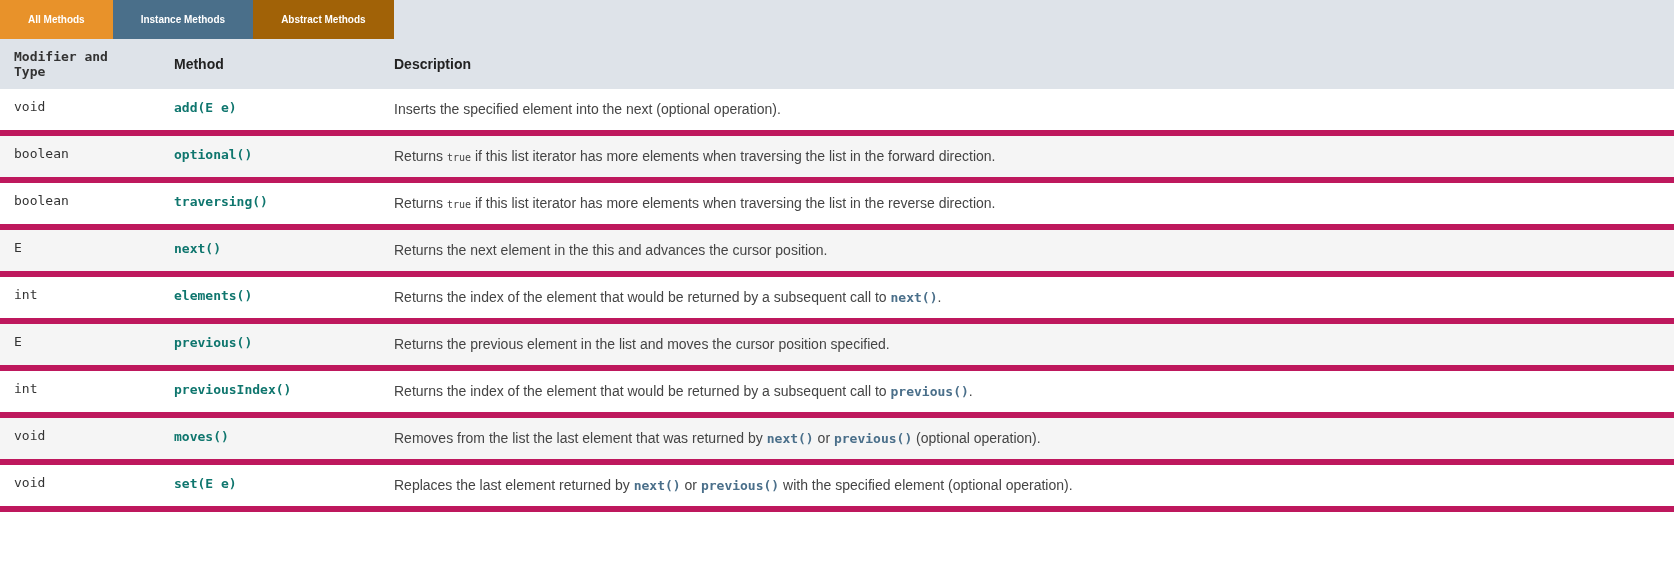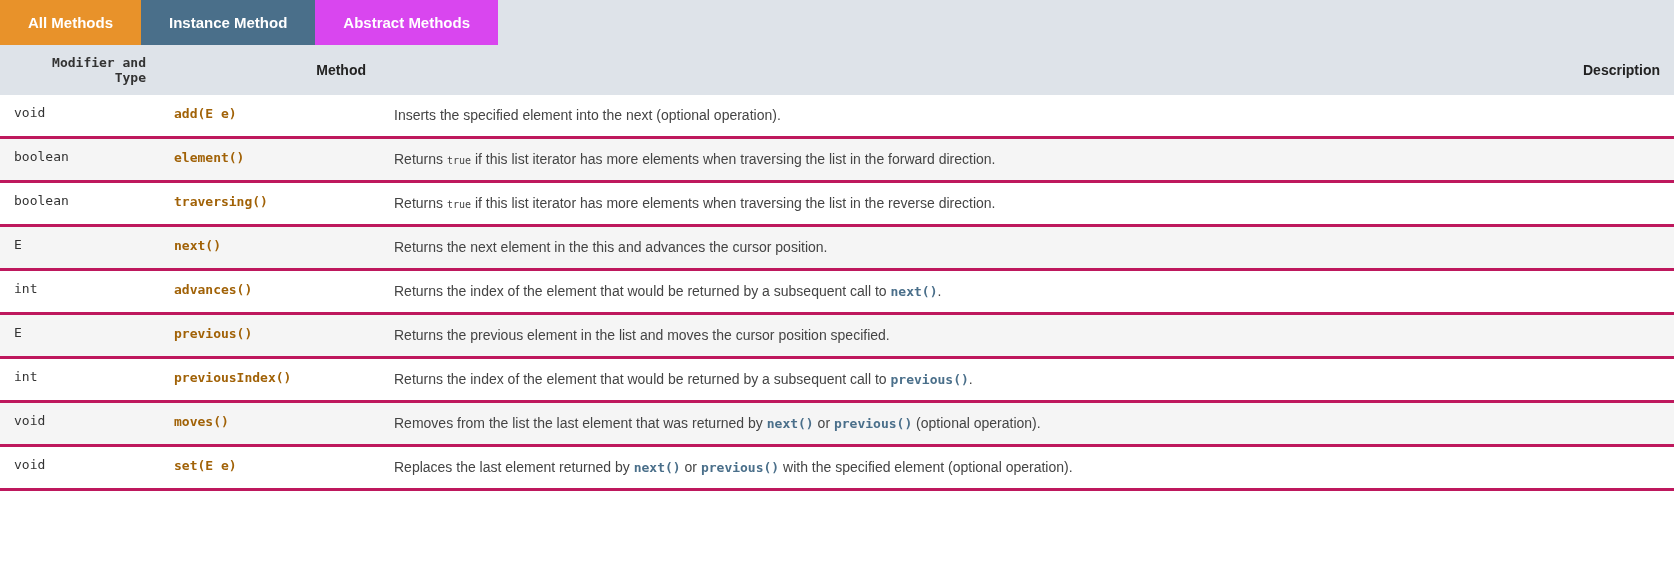--- a/index.html
+++ b/index.html
@@ -12,53 +12,53 @@
       width: 1674px;
       min-height: 584px;
     }
     .tabs {
       display: flex;
       flex-direction: row;
       background: #dee3e9;
     }
     .tab {
       padding: 14px 28px;
-      font-size: 15px;
+      font-size: 10px;
       font-weight: bold;
       cursor: pointer;
       color: #fff;
     }
     .tab-all {
       background: #e8922a;
       color: #fff;
     }
     .tab-instance {
       background: #4a6f8a;
       color: #fff;
     }
     .tab-abstract {
-      background: #d946ef;
+      background: #a16207;
       color: #fff;
     }
     table {
       width: 100%;
       border-collapse: collapse;
     }
     thead tr {
       background: #dee3e9;
     }
     thead th {
-      text-align: right;
+      text-align: left;
       padding: 10px 14px;
       font-weight: bold;
       font-size: 14px;
       color: #222;
     }
     tbody tr {
-      border-bottom: 3px solid #be185d;
+      border-bottom: 6px solid #be185d;
     }
     tbody tr:nth-child(even) {
       background: #f5f5f5;
     }
     tbody tr:nth-child(odd) {
       background: #fff;
     }
     tbody td {
       padding: 10px 14px;
       vertical-align: top;
@@ -72,21 +72,21 @@
       color: #333;
     }
     .col-method {
       width: 220px;
       margin-top: 33px;
     }
     .col-desc {
       width: auto;
     }
     .method-link {
-      color: #a16207;
+      color: #0f766e;
       font-family: monospace;
       font-size: 13px;
       font-weight: bold;
       text-decoration: none;
       cursor: pointer;
     }
     .inline-code {
       font-family: monospace;
       font-size: 13px;
       font-weight: bold;
@@ -101,56 +101,56 @@
       line-height: 1.5;
     }
   </style>
 </head>
 <body>
 
 <div class="container">
 
   <div class="tabs">
     <div class="tab tab-all">All Methods</div>
-    <div class="tab tab-instance">Instance Method</div>
+    <div class="tab tab-instance">Instance Methods</div>
     <div class="tab tab-abstract">Abstract Methods</div>
   </div>
 
   <table>
     <thead>
       <tr>
         <th class="col-modifier">Modifier and Type</th>
         <th class="col-method">Method</th>
         <th class="col-desc">Description</th>
       </tr>
     </thead>
     <tbody id="table-body">
     <tr>
           <td class="col-modifier" style="font-family: monospace; font-size: 13px;">void</td>
           <td class="col-method"><a class="method-link">add(E e)</a></td>
           <td class="col-desc desc-text">Inserts the specified element into the next (optional operation).</td>
         </tr>
         <tr>
           <td class="col-modifier" style="font-family: monospace; font-size: 13px;">boolean</td>
-          <td class="col-method"><a class="method-link">element()</a></td>
+          <td class="col-method"><a class="method-link">optional()</a></td>
           <td class="col-desc desc-text">Returns <span class="mono-inline">true</span> if this list iterator has more elements when traversing the list in the forward direction.</td>
         </tr>
         <tr>
           <td class="col-modifier" style="font-family: monospace; font-size: 13px;">boolean</td>
           <td class="col-method"><a class="method-link">traversing()</a></td>
           <td class="col-desc desc-text">Returns <span class="mono-inline">true</span> if this list iterator has more elements when traversing the list in the reverse direction.</td>
         </tr>
         <tr>
           <td class="col-modifier" style="font-family: monospace; font-size: 13px;">E</td>
           <td class="col-method"><a class="method-link">next()</a></td>
           <td class="col-desc desc-text">Returns the next element in the this and advances the cursor position.</td>
         </tr>
         <tr>
           <td class="col-modifier" style="font-family: monospace; font-size: 13px;">int</td>
-          <td class="col-method"><a class="method-link">advances()</a></td>
+          <td class="col-method"><a class="method-link">elements()</a></td>
           <td class="col-desc desc-text">Returns the index of the element that would be returned by a subsequent call to <strong class="inline-code">next()</strong>.</td>
         </tr>
         <tr>
           <td class="col-modifier" style="font-family: monospace; font-size: 13px;">E</td>
           <td class="col-method"><a class="method-link">previous()</a></td>
           <td class="col-desc desc-text">Returns the previous element in the list and moves the cursor position specified.</td>
         </tr>
         <tr>
           <td class="col-modifier" style="font-family: monospace; font-size: 13px;">int</td>
           <td class="col-method"><a class="method-link">previousIndex()</a></td>

